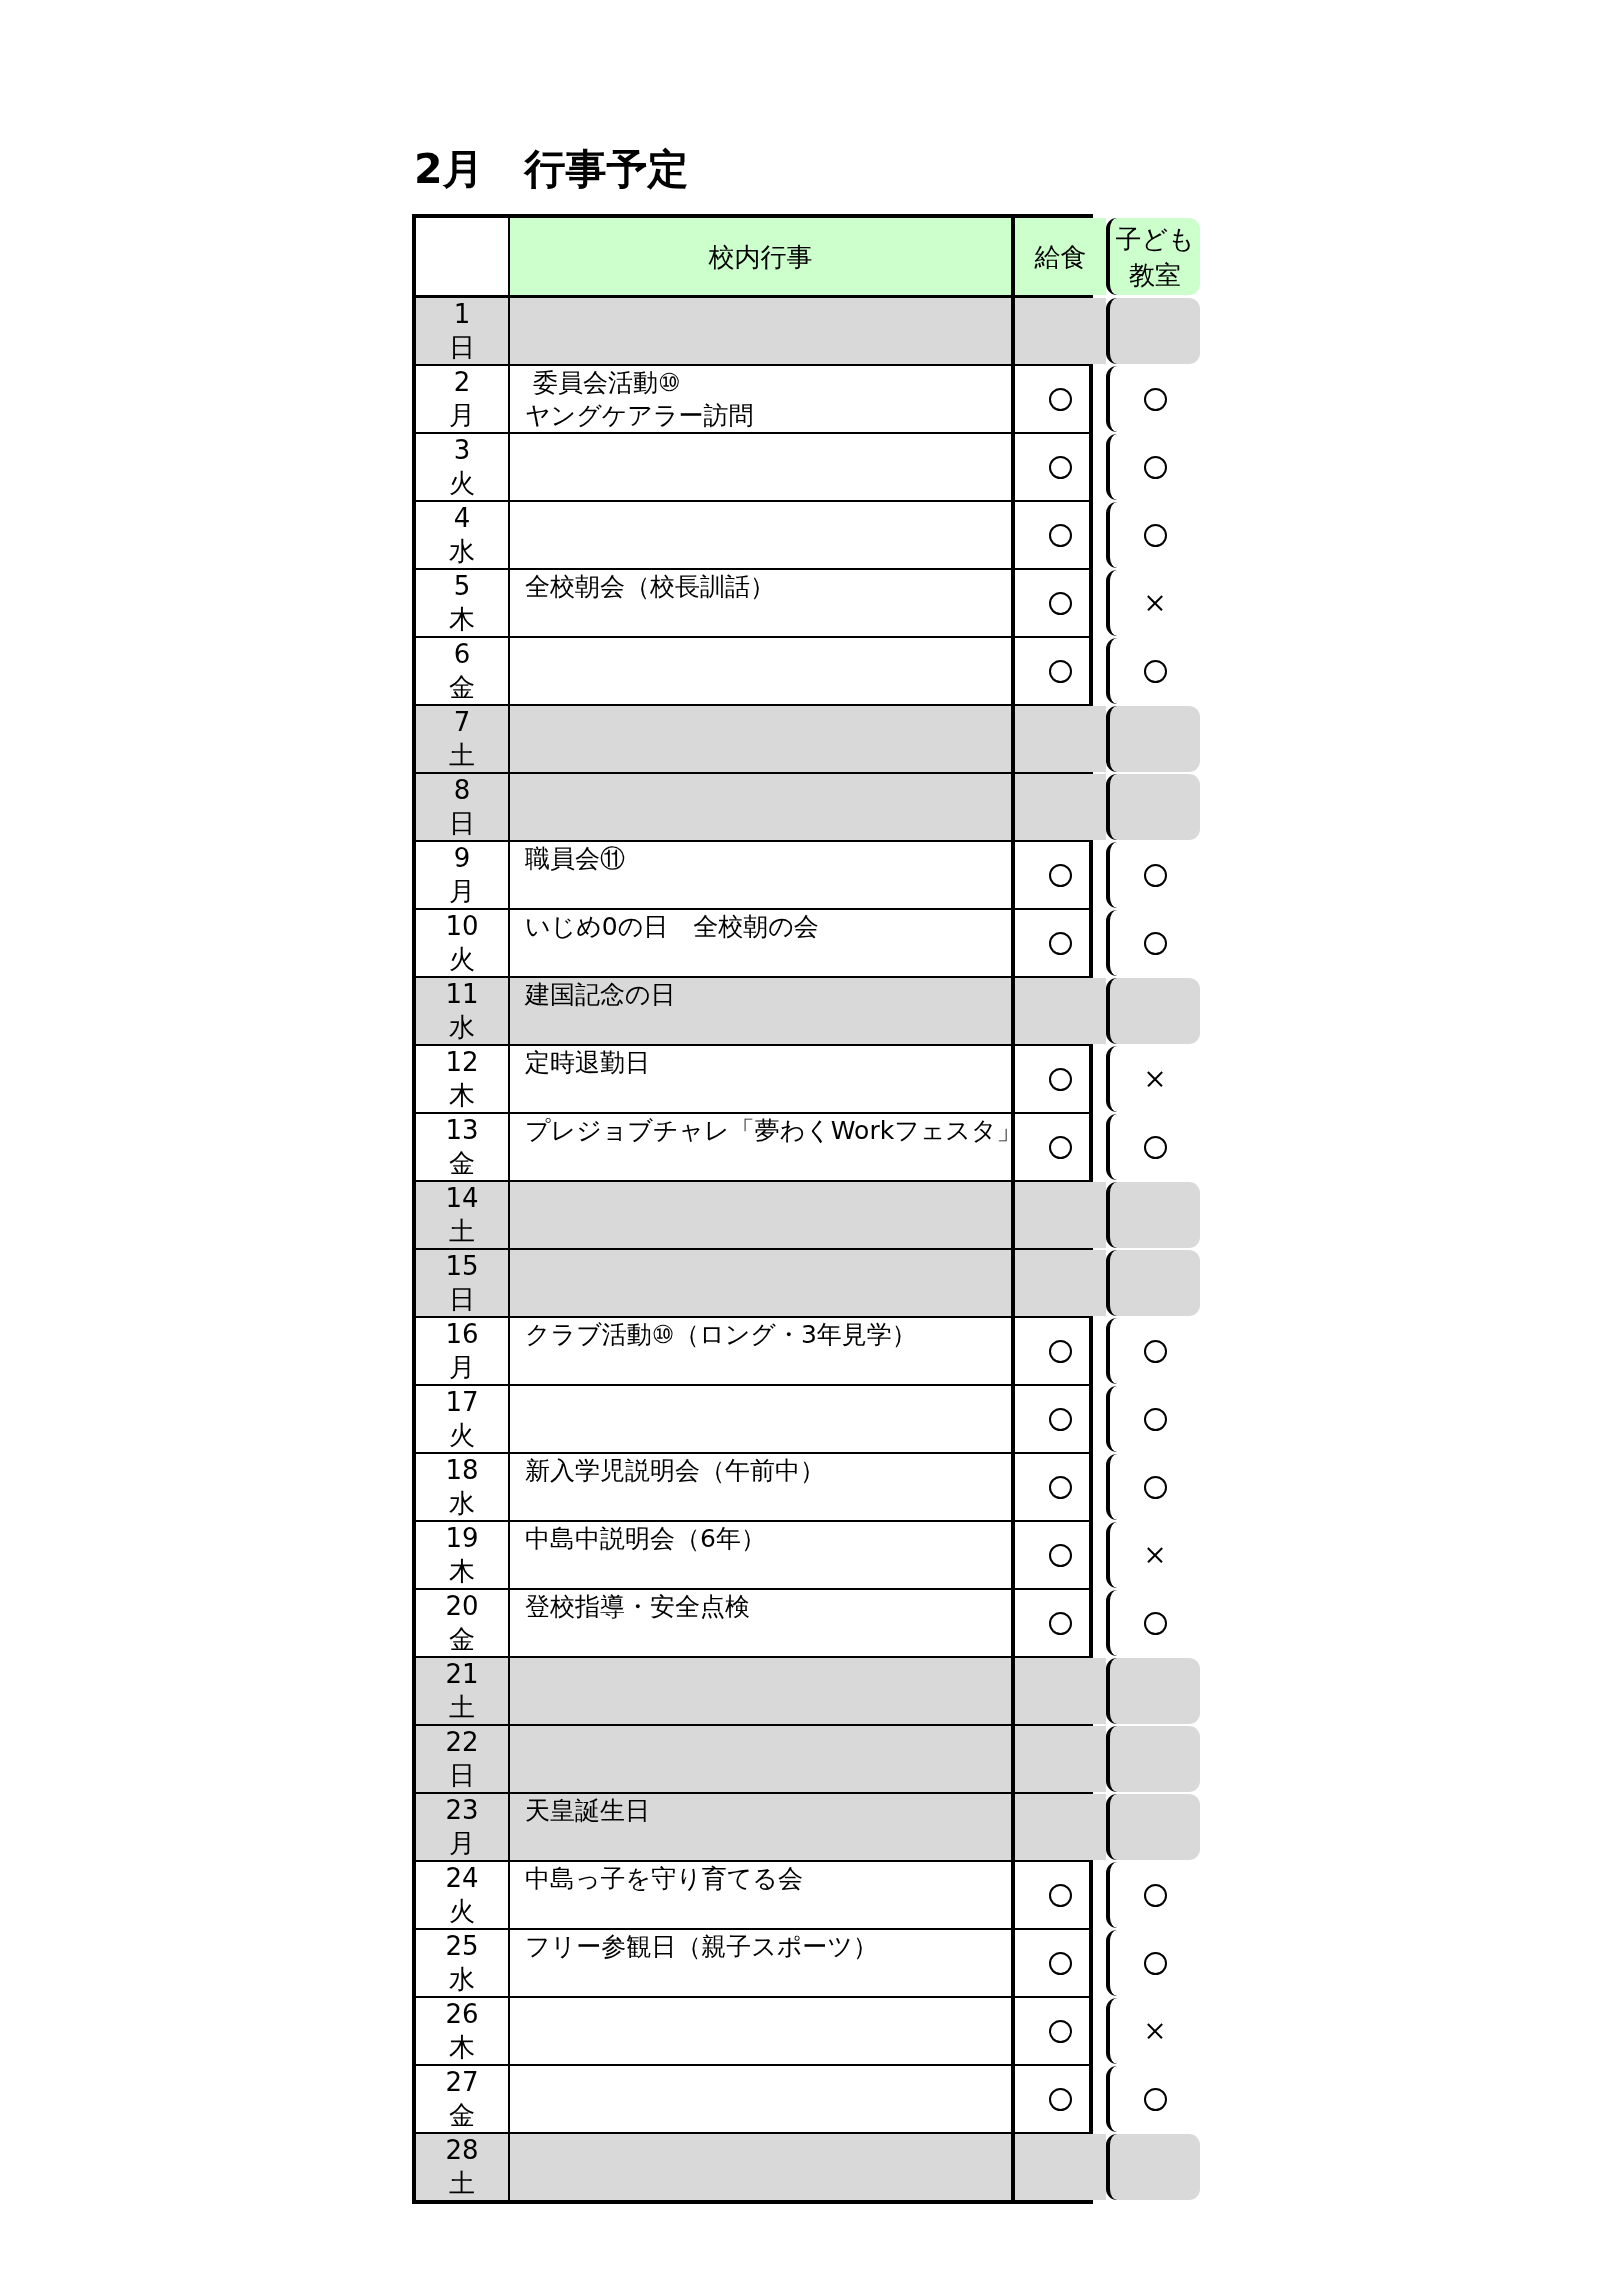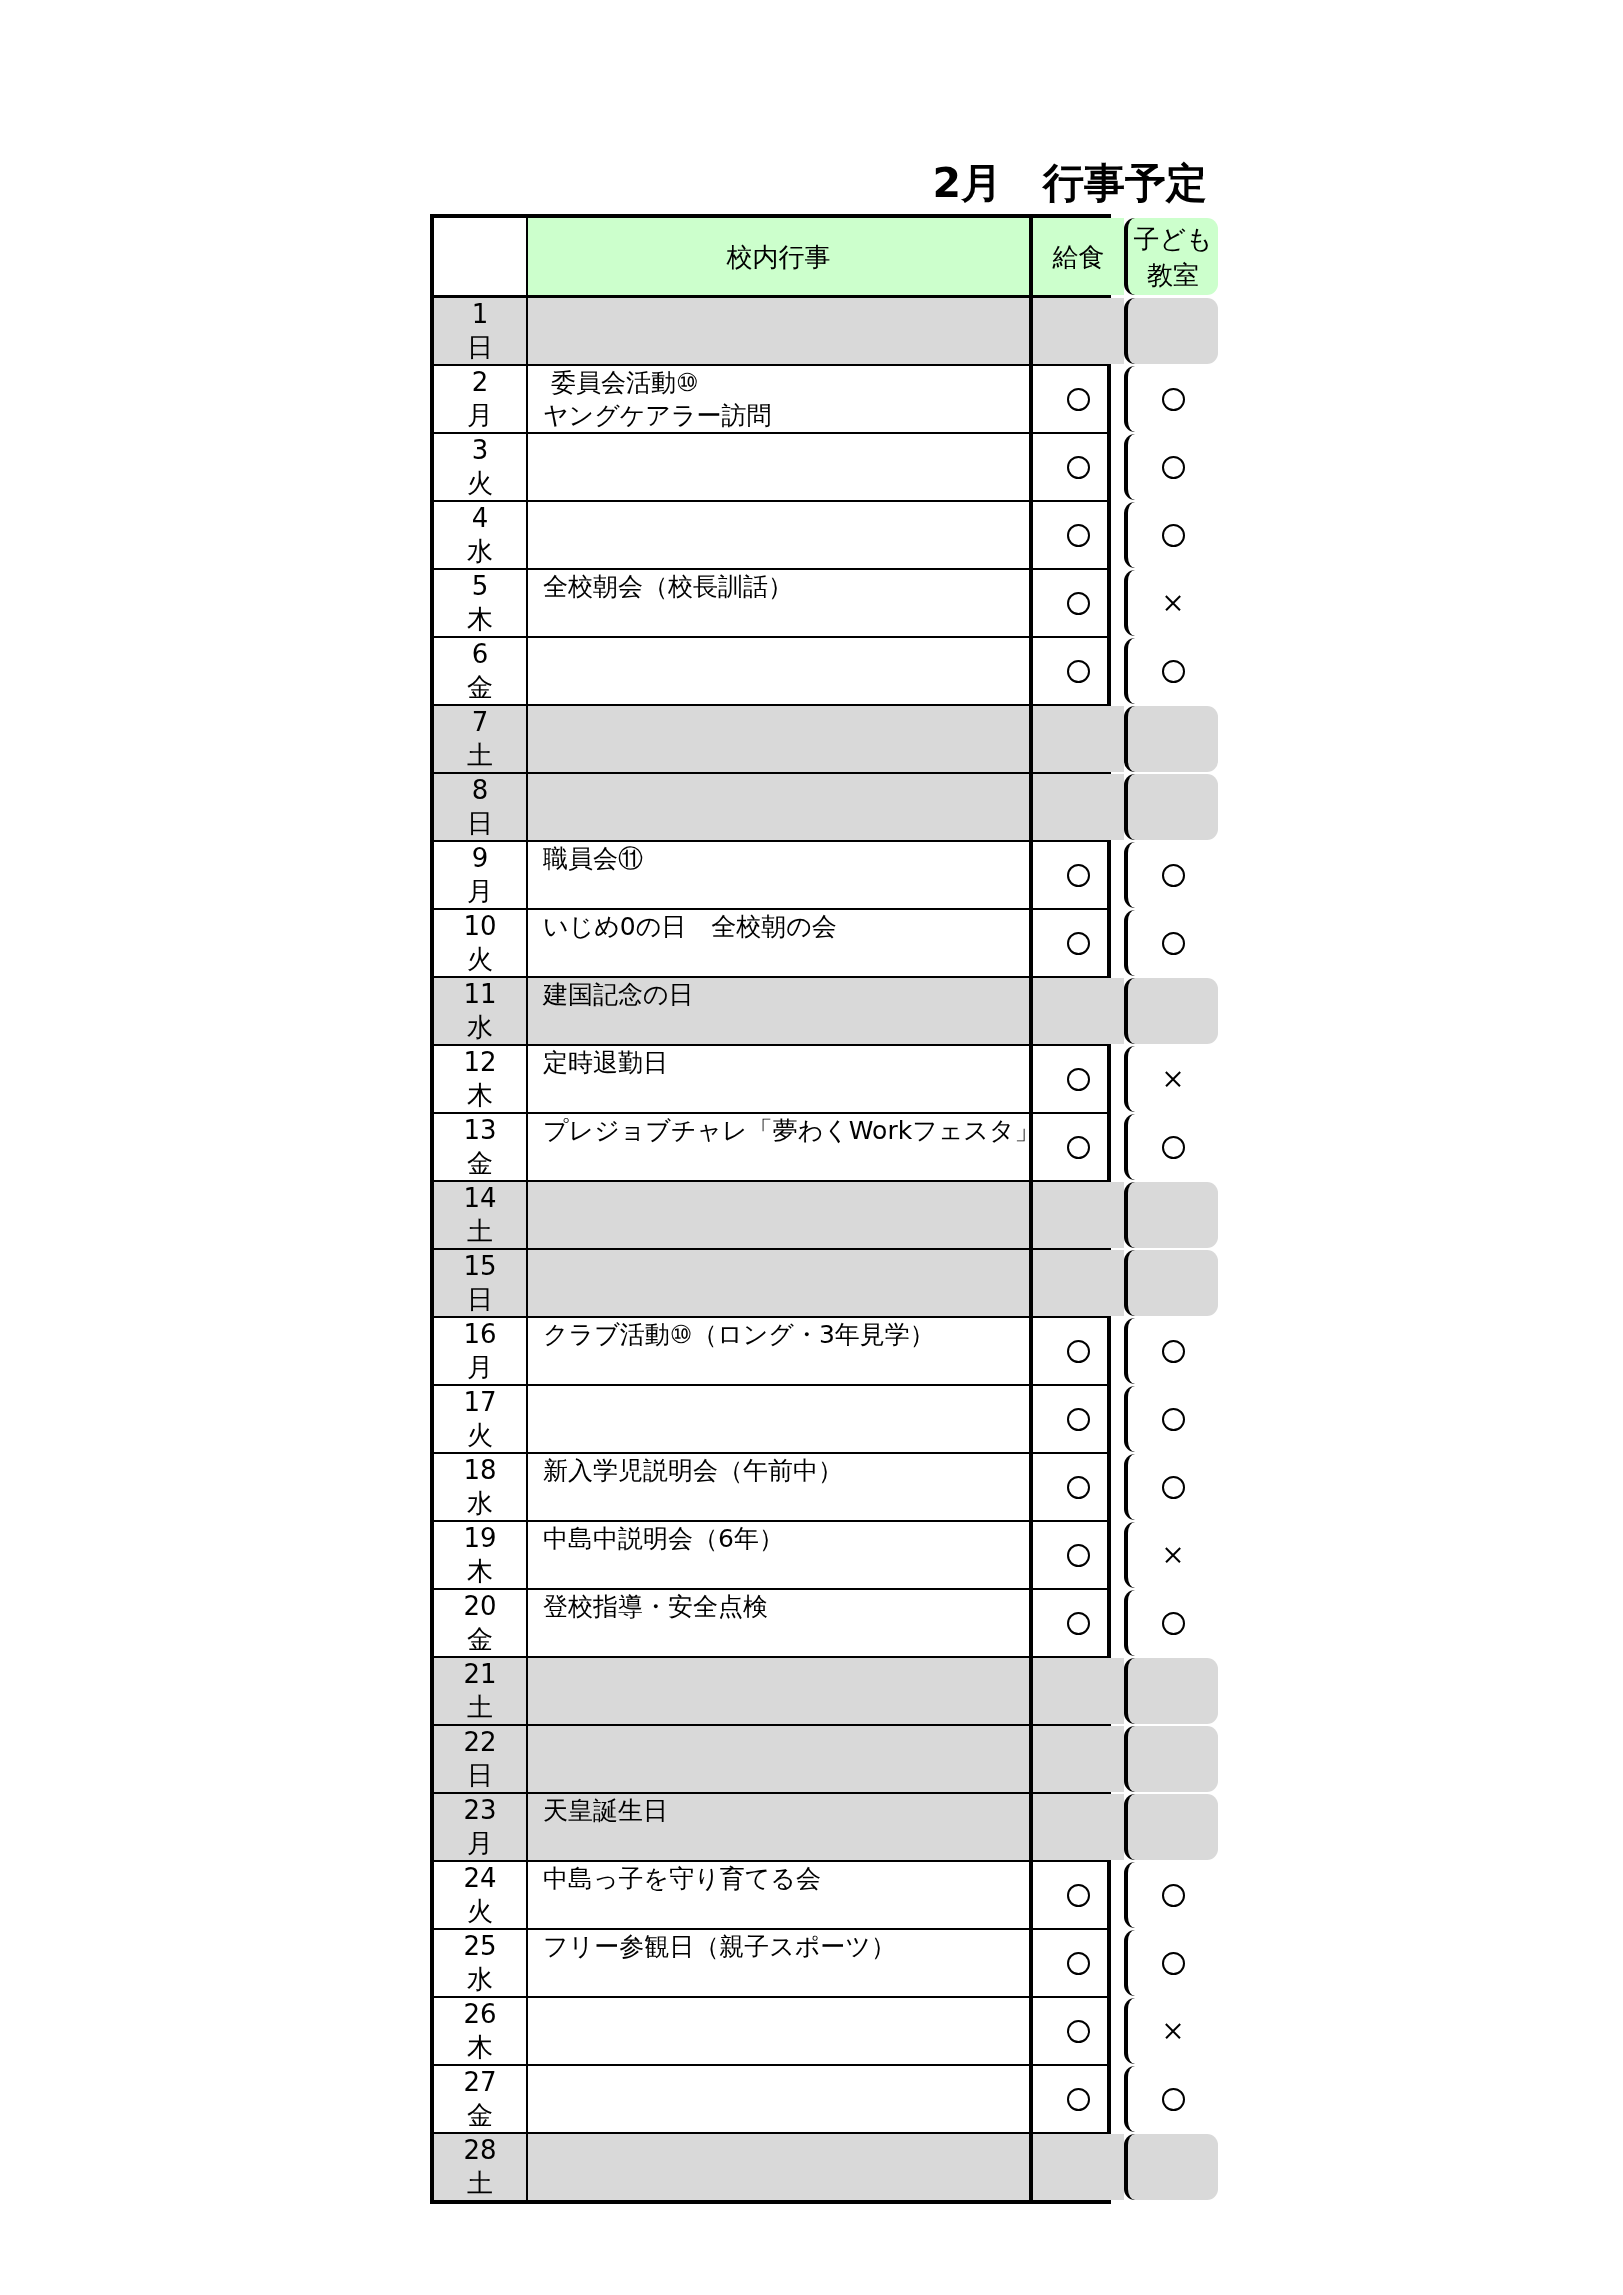--- a/index.html
+++ b/index.html
@@ -1,26 +1,26 @@
 <!DOCTYPE html>
 <html style="font-size:10.5px"><head>
 <meta charset="utf-8">
 <style>
   html, body { margin:0; padding:0; }
   body {
     width:1623px; height:2295px; background:#ffffff; position:relative; overflow:hidden;
     font-family:"DejaVu Sans", "Liberation Sans", sans-serif; color:#000;
   }
   .title {
-    position:absolute; left:414px; top:158px; width:793px; height:51px;
-    text-align:right; font-size:41px; font-weight:bold; line-height:51px;
+    position:absolute; left:414px; top:144px; width:793px; height:51px;
+    text-align:left; font-size:41px; font-weight:bold; line-height:51px;
     white-space:pre;
   }
   .schedule {
-    position:absolute; left:430px; top:214px; width:681px;
+    position:absolute; left:412px; top:214px; width:681px;
     border:4.6px solid #000; box-sizing:border-box; background:#fff;
   }
   .hrow { display:flex; height:77px; border-bottom:3.9px solid #000; }
   .row { display:flex; height:66px; }
   .row + .row { border-top:2px solid #000; }
   .cell { box-sizing:border-box; flex-shrink:0; height:100%; overflow:hidden; }
   .c-date  { width:92px; text-align:center; font-size:26px; }
   .c-event { width:503px; border-left:2px solid #000; padding-left:15px; font-size:25px; }
   .c-lunch { width:95px; border-left:4.6px solid #000; display:flex; align-items:center; justify-content:center; }
   .c-kids  { width:94px; border-left:4.6px solid #000; display:flex; align-items:center; justify-content:center;border-radius:11px; }

